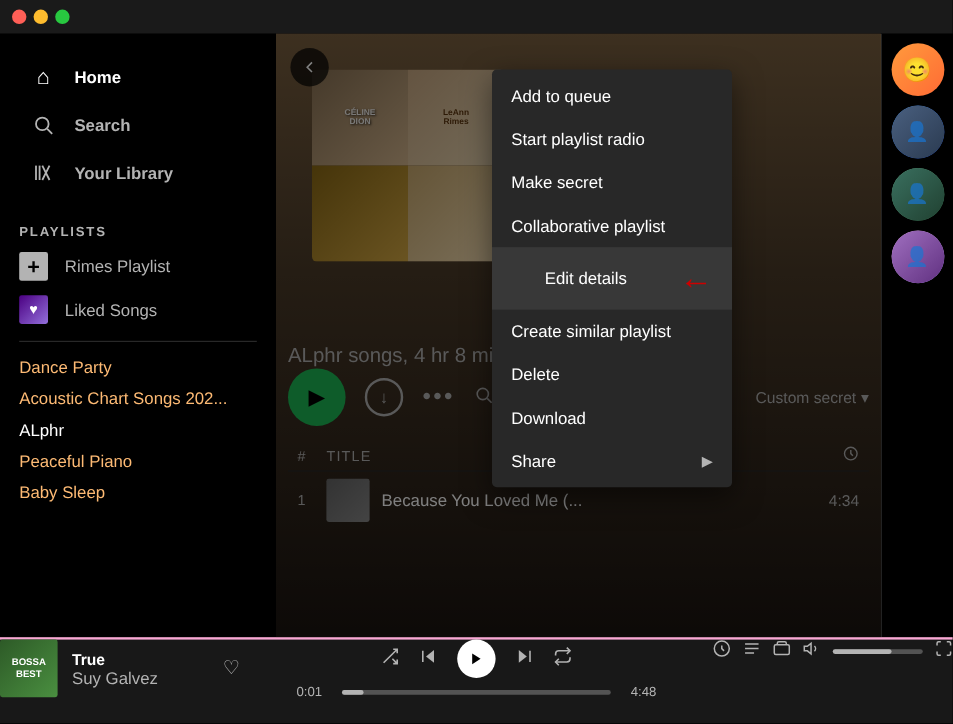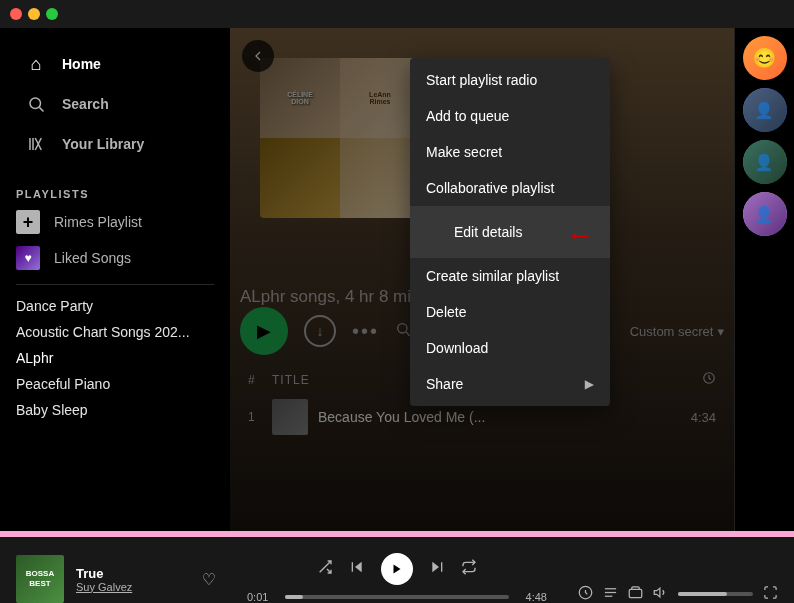--- a/index.html
+++ b/index.html
@@ -118,21 +118,21 @@
       font-size: 12px;
     }
     .divider {
       height: 1px;
       background: #282828;
       margin: 8px 16px;
     }
     .playlist-text-item {
       padding: 5px 16px;
       cursor: pointer;
-      color: #e5e5e5;
+      color: #fdba74;
       font-size: 14px;
     }
     .playlist-text-item.active { color: #fff; }
 
     
     .main-content {
       flex: 1;
       background: linear-gradient(180deg, #7a6040 0%, #4a3a28 40%, #1a1410 100%);
       position: relative;
       overflow: hidden;
@@ -237,24 +237,24 @@
       width: 44px;
       height: 44px;
       border-radius: 50%;
       overflow: hidden;
     }
 
     
     .now-playing-bar {
       height: 72px;
       background: #181818;
-      border-top: 6px solid #f9a8d4;
-      display: flex;
-      align-items: flex-end;
-      padding: 0 16px;
+      border-top: 2px solid #f9a8d4;
+      display: flex;
+      align-items: flex-start;
+      padding: 0 0;
       flex-shrink: 0;
       position: relative;
       z-index: 10;
     }
     .now-playing-left {
       display: flex;
       align-items: center;
       gap: 12px;
       width: 200px;
     }
@@ -276,23 +276,22 @@
     .track-info { flex: 1; min-width: 0; }
     .track-name {
       font-size: 13px;
       color: #fff;
       font-weight: 600;
       white-space: nowrap;
       overflow: hidden;
       text-overflow: ellipsis;
     }
     .track-artist {
-      font-size: 11px;
-      color: #b3b3b3;
-      text-decoration: underline;
+      font-size: 14px;
+      color: #b3b3b3;
     }
     .heart-btn {
       color: #b3b3b3;
       font-size: 16px;
       cursor: pointer;
     }
     .now-playing-center {
       flex: 1;
       display: flex;
       flex-direction: column;
@@ -610,25 +609,25 @@
           <div class="track-row-name">Because You Loved Me (...</div>
         </div>
         <span class="track-row-duration">4:34</span>
       </div>
     </div>
 
     <div class="context-overlay">
       <div class="context-menu">
 
         <div class="context-menu-item">
+          <span>Add to queue</span>
+        </div>
+
+        <div class="context-menu-item">
           <span>Start playlist radio</span>
-        </div>
-
-        <div class="context-menu-item">
-          <span>Add to queue</span>
         </div>
 
         <div class="context-menu-item">
           <span>Make secret</span>
         </div>
 
         <div class="context-menu-item">
           <span>Collaborative playlist</span>
         </div>
 

